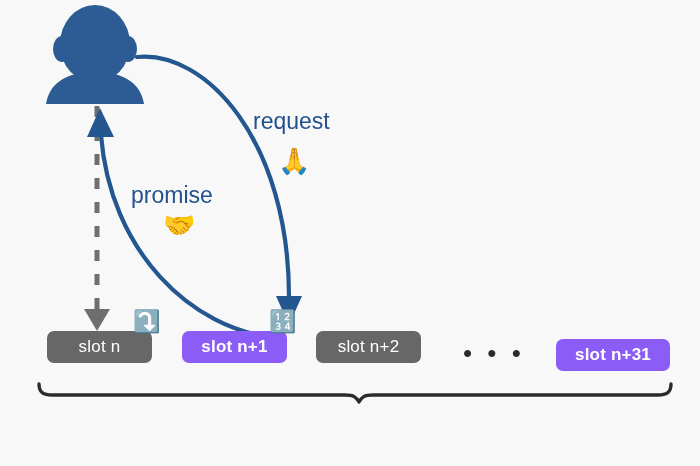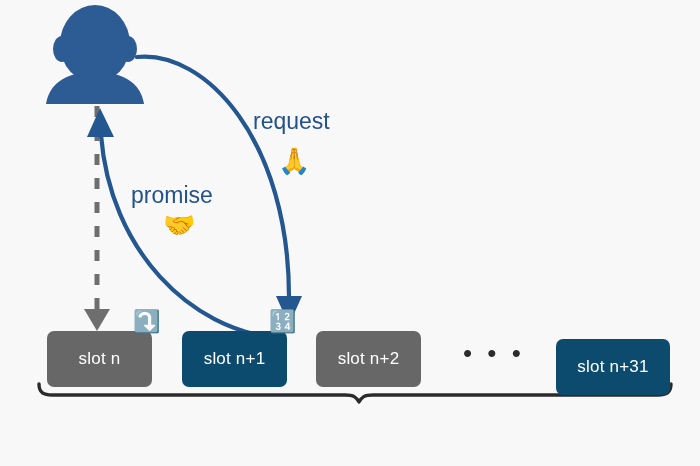--- a/index.html
+++ b/index.html
@@ -26,31 +26,31 @@
     width: 700px;
     height: 466px;
   }
 
   
   .slot {
     position: absolute;
     display: flex;
     align-items: center;
     justify-content: center;
-    height: 56px;
+    height: 32px;
     border-radius: 7px;
     color: #ffffff;
     font-size: 17px;
     font-family: "Liberation Sans", sans-serif;
     letter-spacing: 0.2px;
     white-space: nowrap;
     box-sizing: border-box;
   }
   .slot.gray  { background: #676767; }
-  .slot.green { background: #0c4a6e; }
+  .slot.green { background: #8b5cf6; font-weight: bold; }
 
   
   .badge {
     position: absolute;
     font-size: 22px;
     line-height: 1;
     user-select: none;
   }
 
   

